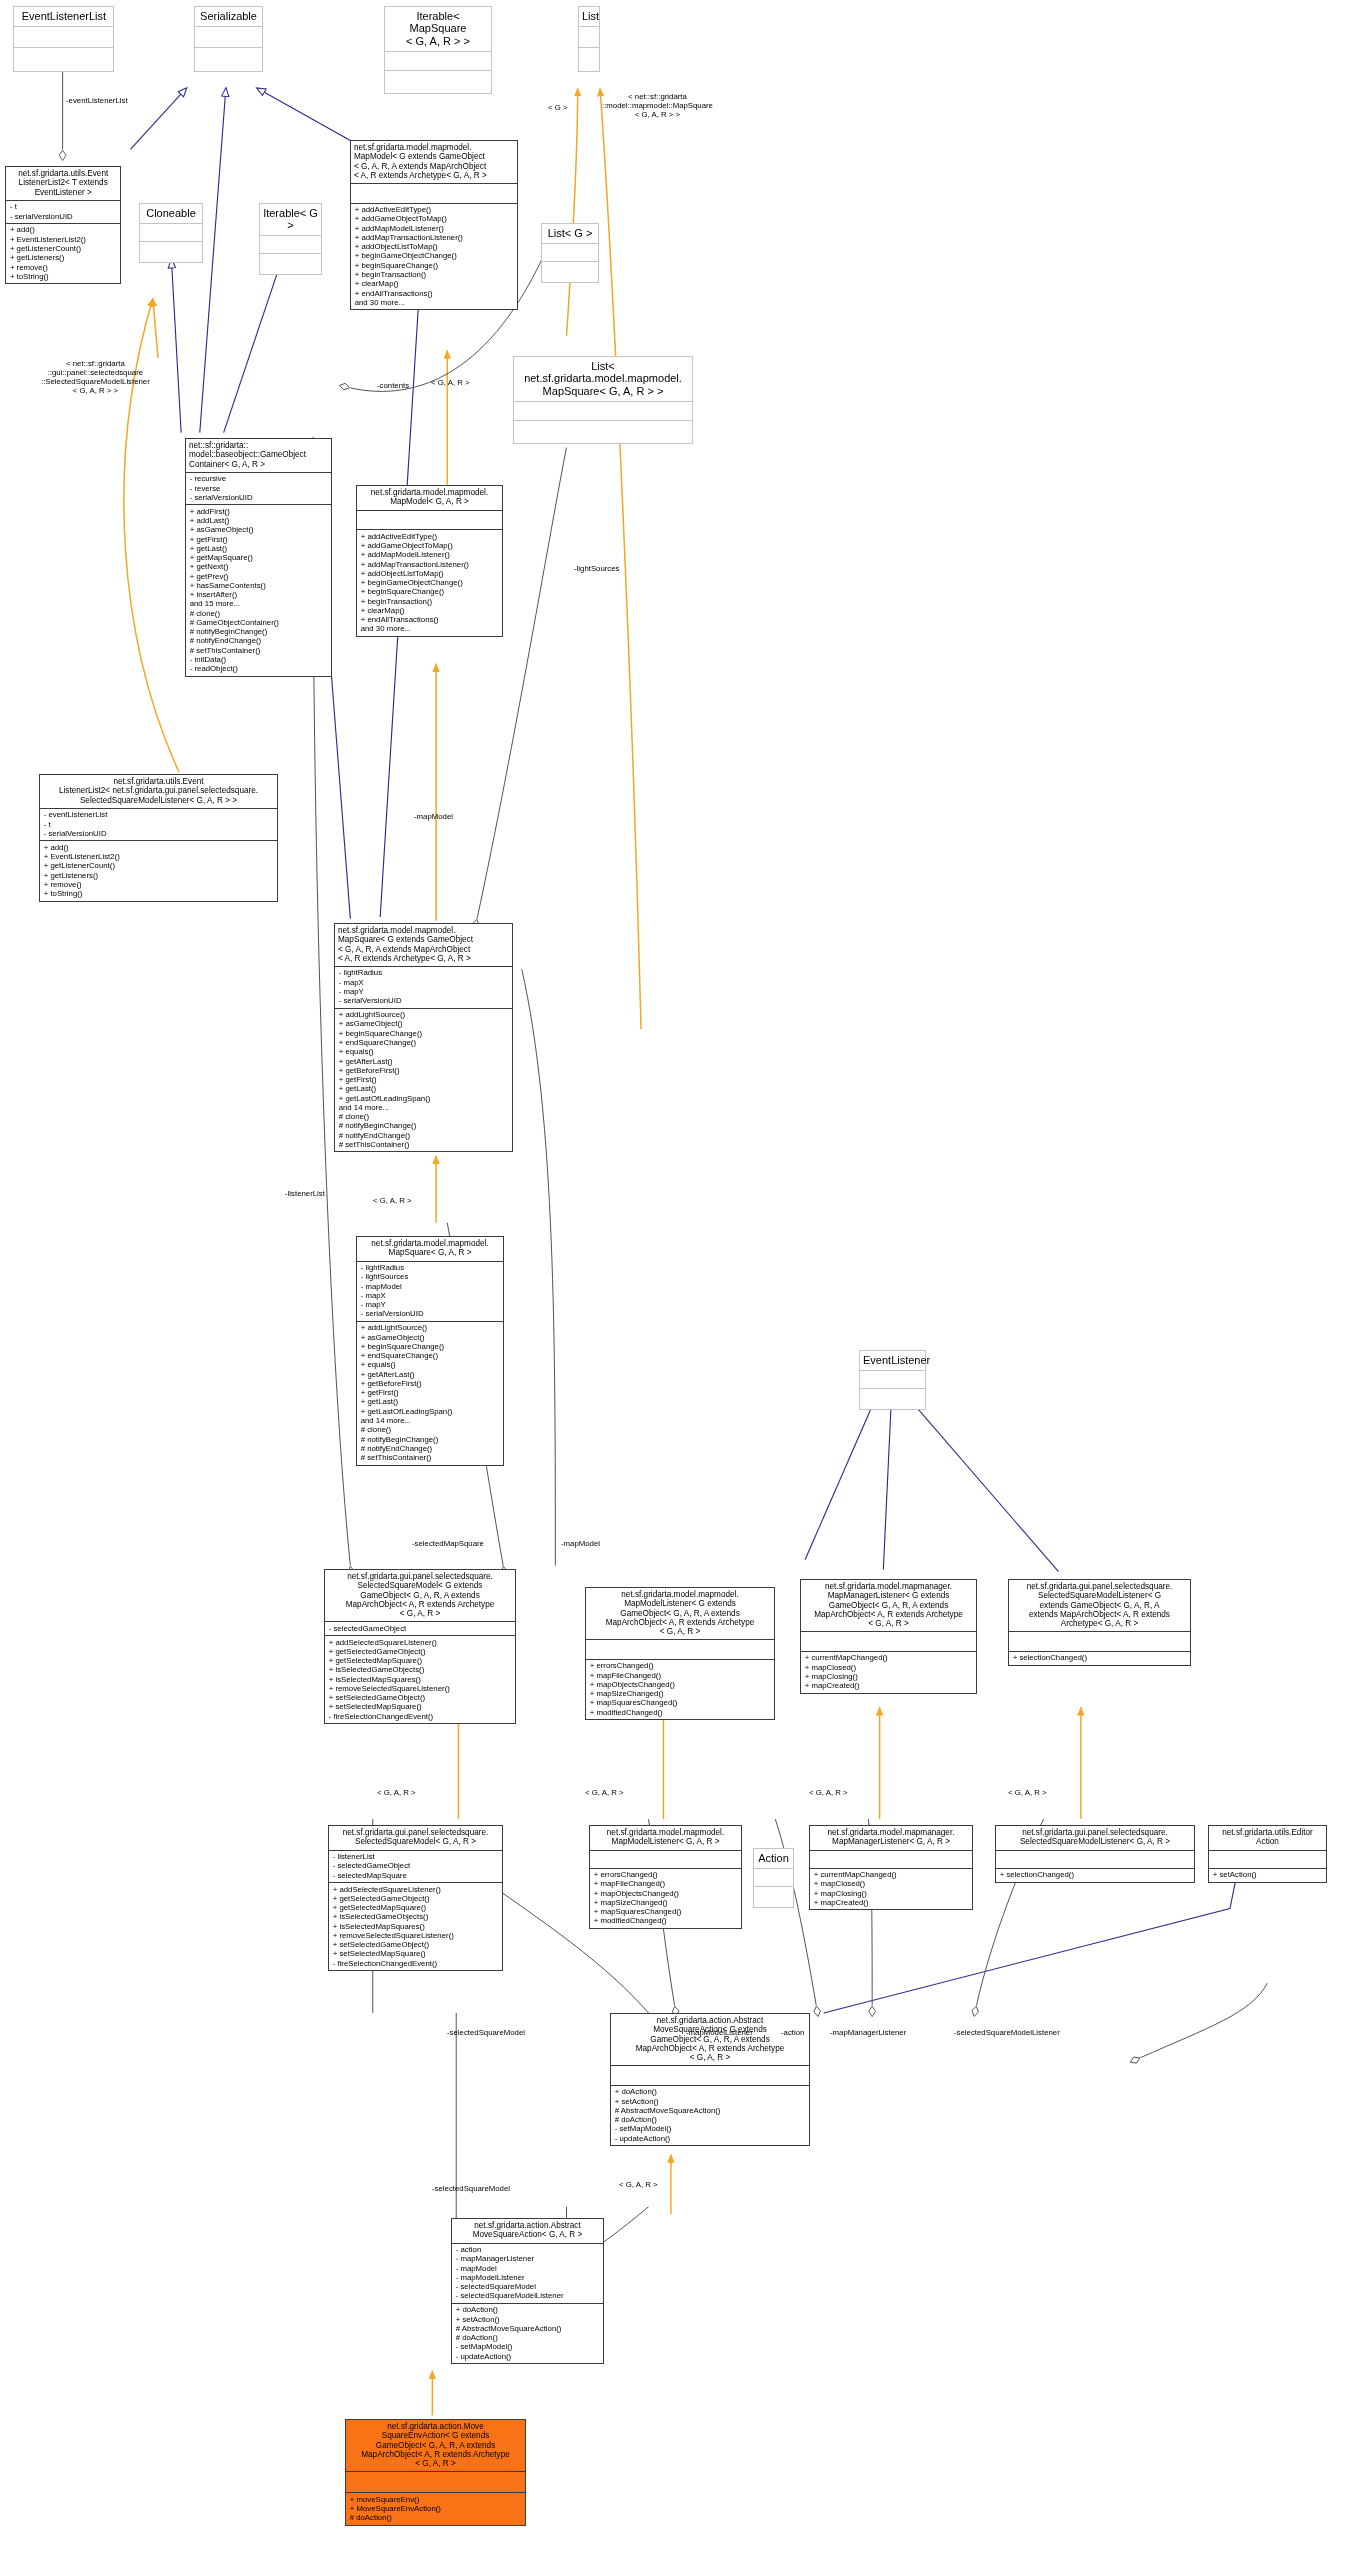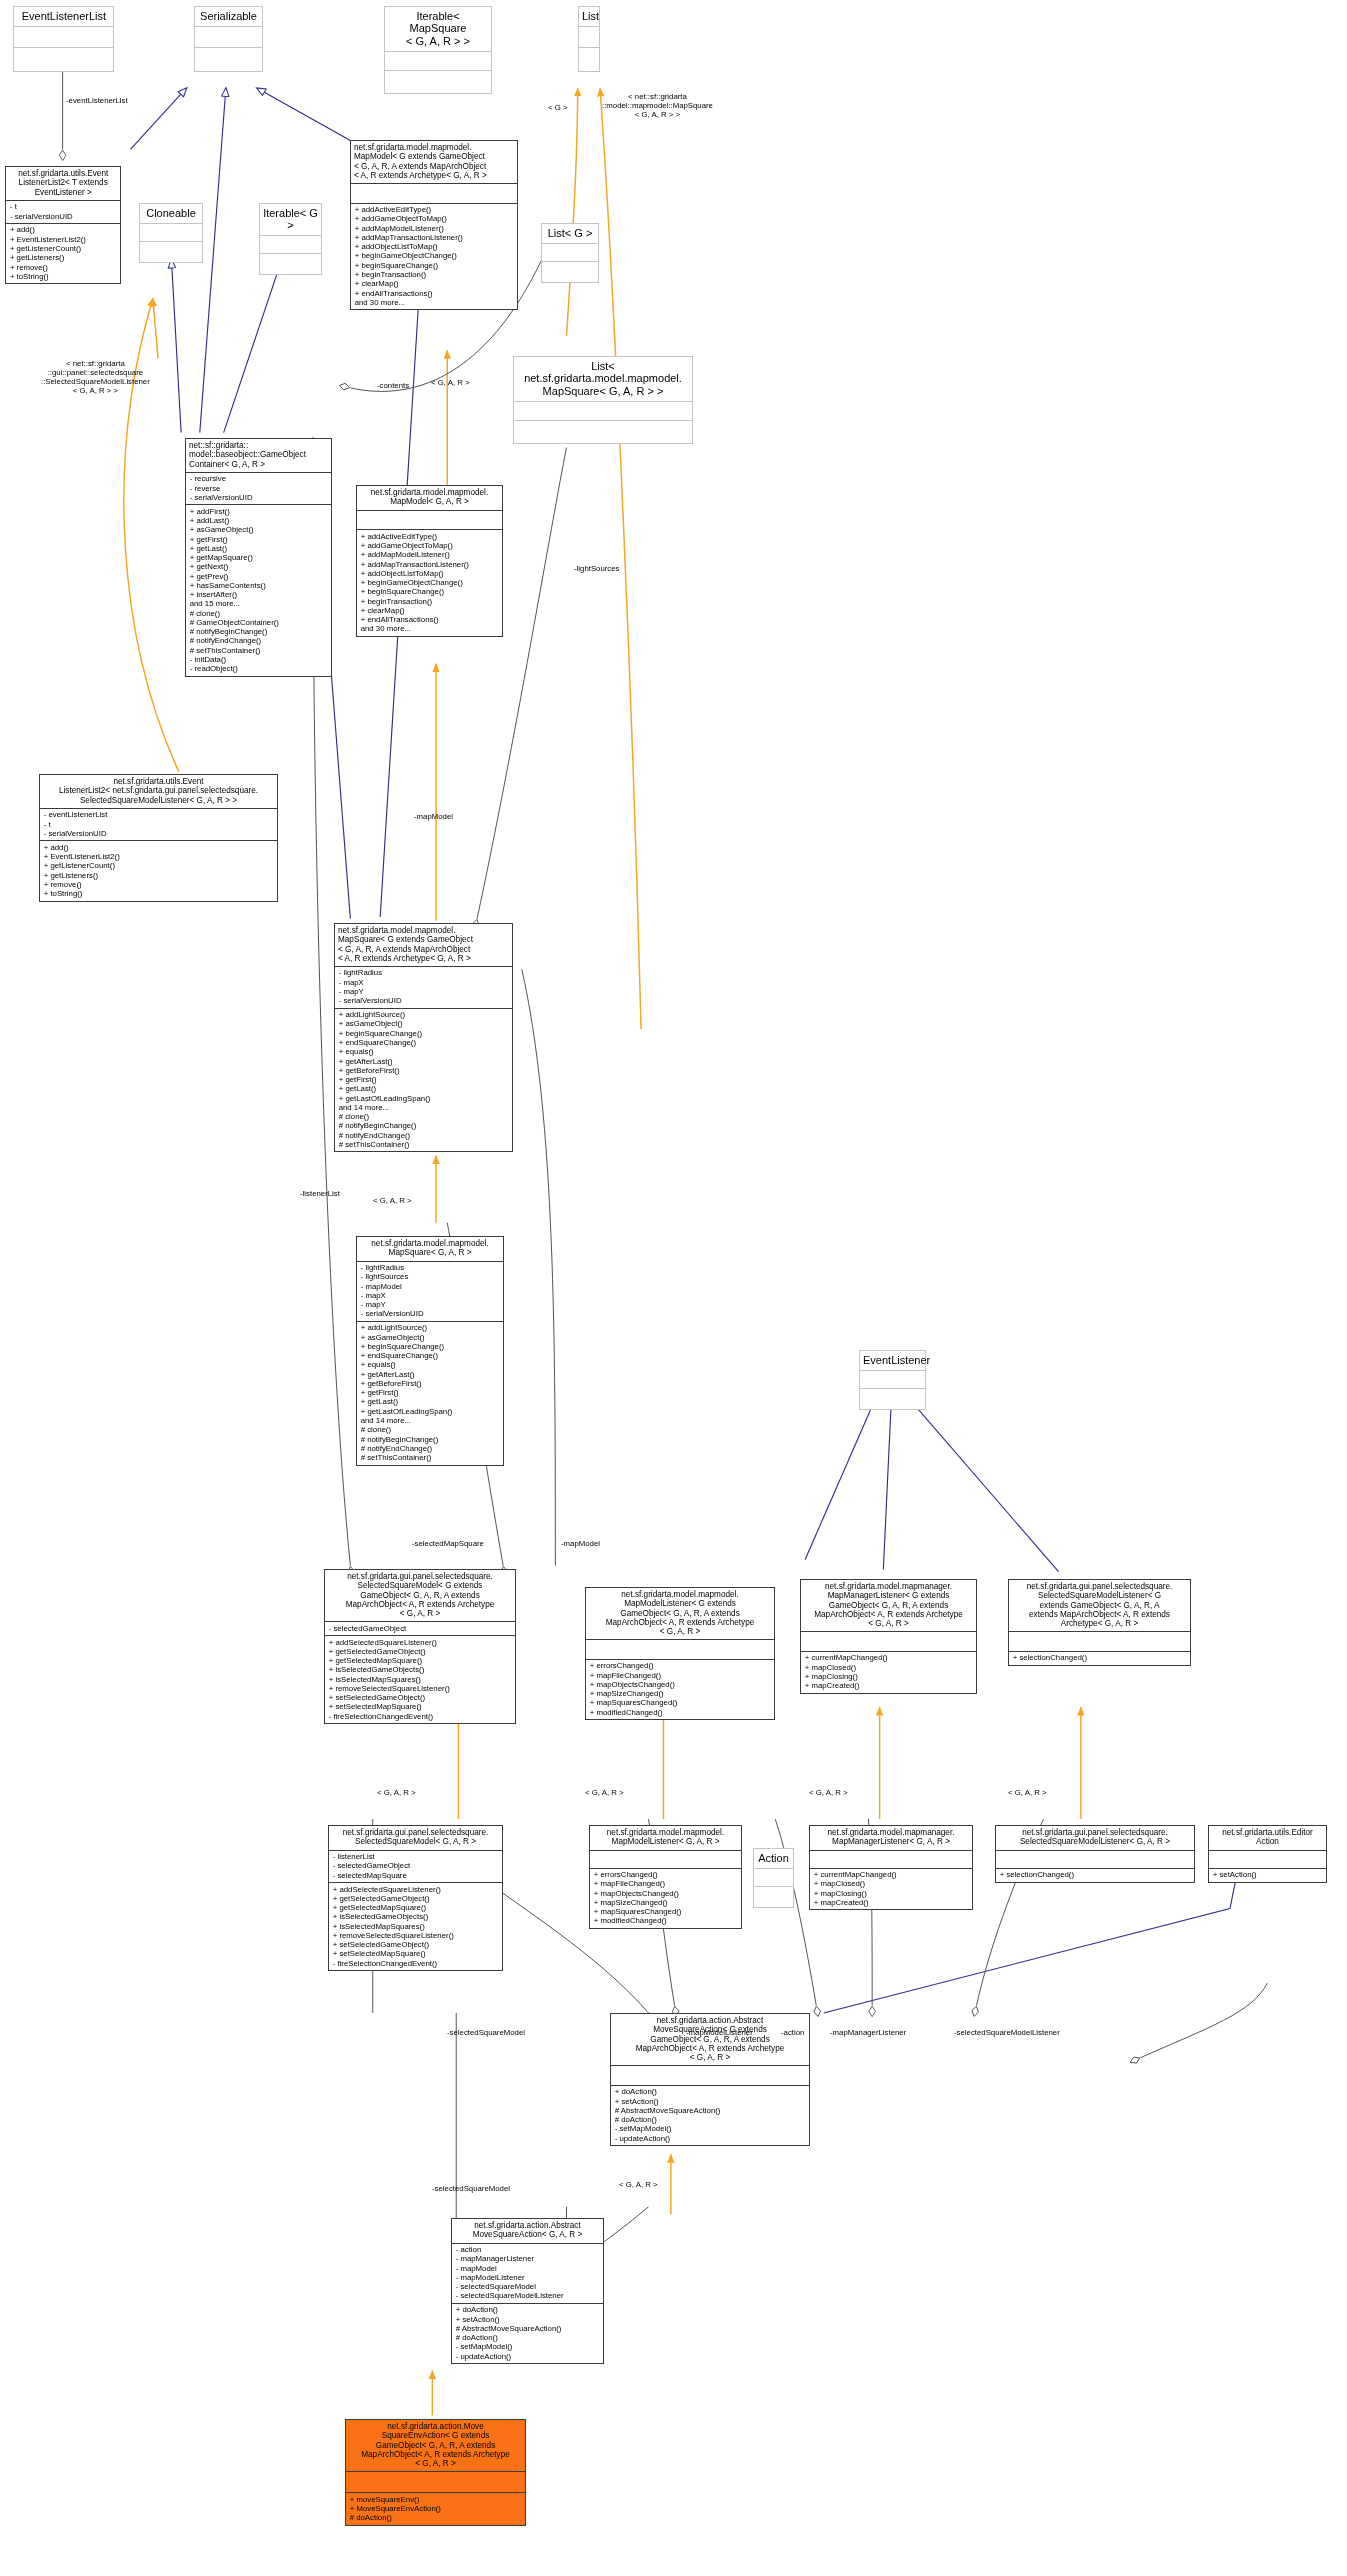--- a/index.html
+++ b/index.html
@@ -615,21 +615,21 @@
   <div class="edgelabel" style="left:377px;top:382px;">-contents</div>
 
   <div class="edgelabel" style="left:431px;top:379px;">&lt; G, A, R &gt;</div>
 
   <div class="edgelabel" style="left:574px;top:565px;">-lightSources</div>
 
   <div class="edgelabel" style="left:414px;top:813px;">-mapModel</div>
 
   <div class="edgelabel" style="left:373px;top:1197px;">&lt; G, A, R &gt;</div>
 
-  <div class="edgelabel" style="left:285px;top:1190px;margin-left:15px;">-listenerList</div>
+  <div class="edgelabel" style="left:285px;top:1190px;">-listenerList</div>
 
   <div class="edgelabel" style="left:412px;top:1540px;">-selectedMapSquare</div>
 
   <div class="edgelabel" style="left:561px;top:1540px;">-mapModel</div>
 
   <div class="edgelabel" style="left:377px;top:1789px;">&lt; G, A, R &gt;</div>
 
   <div class="edgelabel" style="left:585px;top:1789px;">&lt; G, A, R &gt;</div>
 
   <div class="edgelabel" style="left:809px;top:1789px;">&lt; G, A, R &gt;</div>

